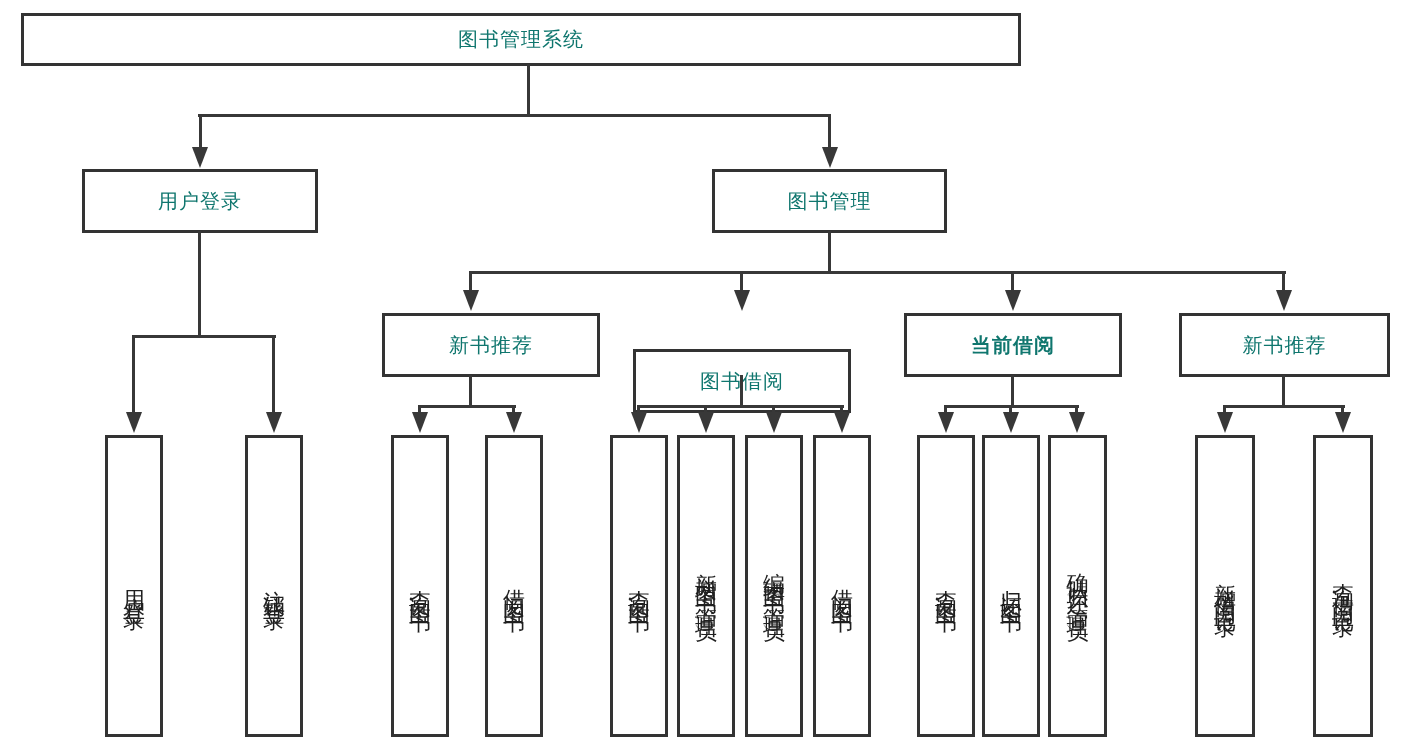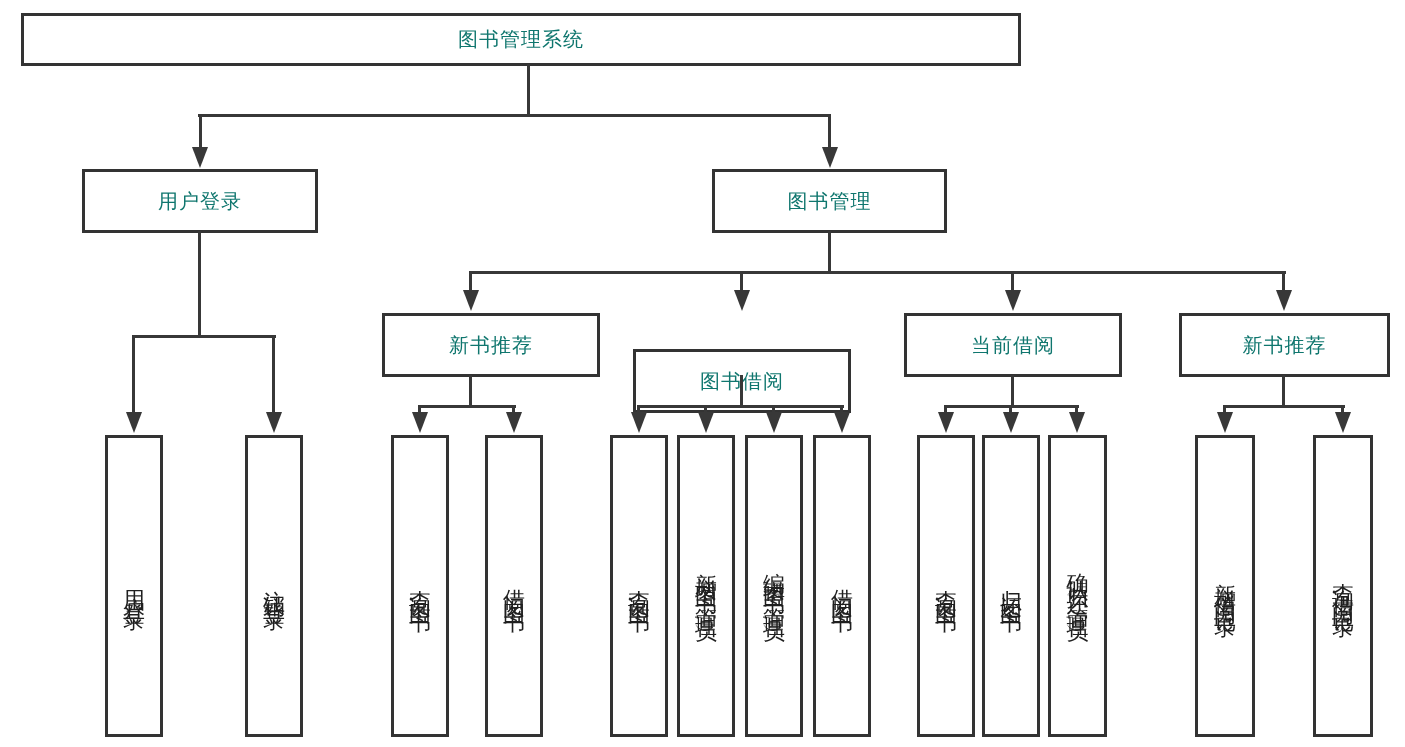--- a/index.html
+++ b/index.html
@@ -71,21 +71,21 @@
   <div class="ah" style="left:1005px;top:290px;"></div>
   <div class="line" style="left:1282px;top:271px;width:3px;height:24px;"></div>
   <div class="ah" style="left:1276px;top:290px;"></div>
 
   <div class="hbox" style="left:382px;top:313px;width:218px;height:64px;">
     <span>新书推荐</span>
   </div>
   <div class="hbox" style="left:633px;top:313px;width:218px;height:64px;margin-top:36px;">
     <span>图书借阅</span>
   </div>
-  <div class="hbox" style="left:904px;top:313px;width:218px;height:64px;">
+  <div class="hbox" style="left:904px;top:313px;width:218px;height:64px;font-weight:bold;">
     <span>当前借阅</span>
   </div>
   <div class="hbox" style="left:1179px;top:313px;width:211px;height:64px;">
     <span>新书推荐</span>
   </div>
 
   <div class="line" style="left:469px;top:375px;width:3px;height:32px;"></div>
   <div class="line" style="left:419px;top:405px;width:97px;height:3px;"></div>
   <div class="line" style="left:418px;top:405px;width:3px;height:10px;"></div>
   <div class="ah" style="left:412px;top:412px;"></div>

